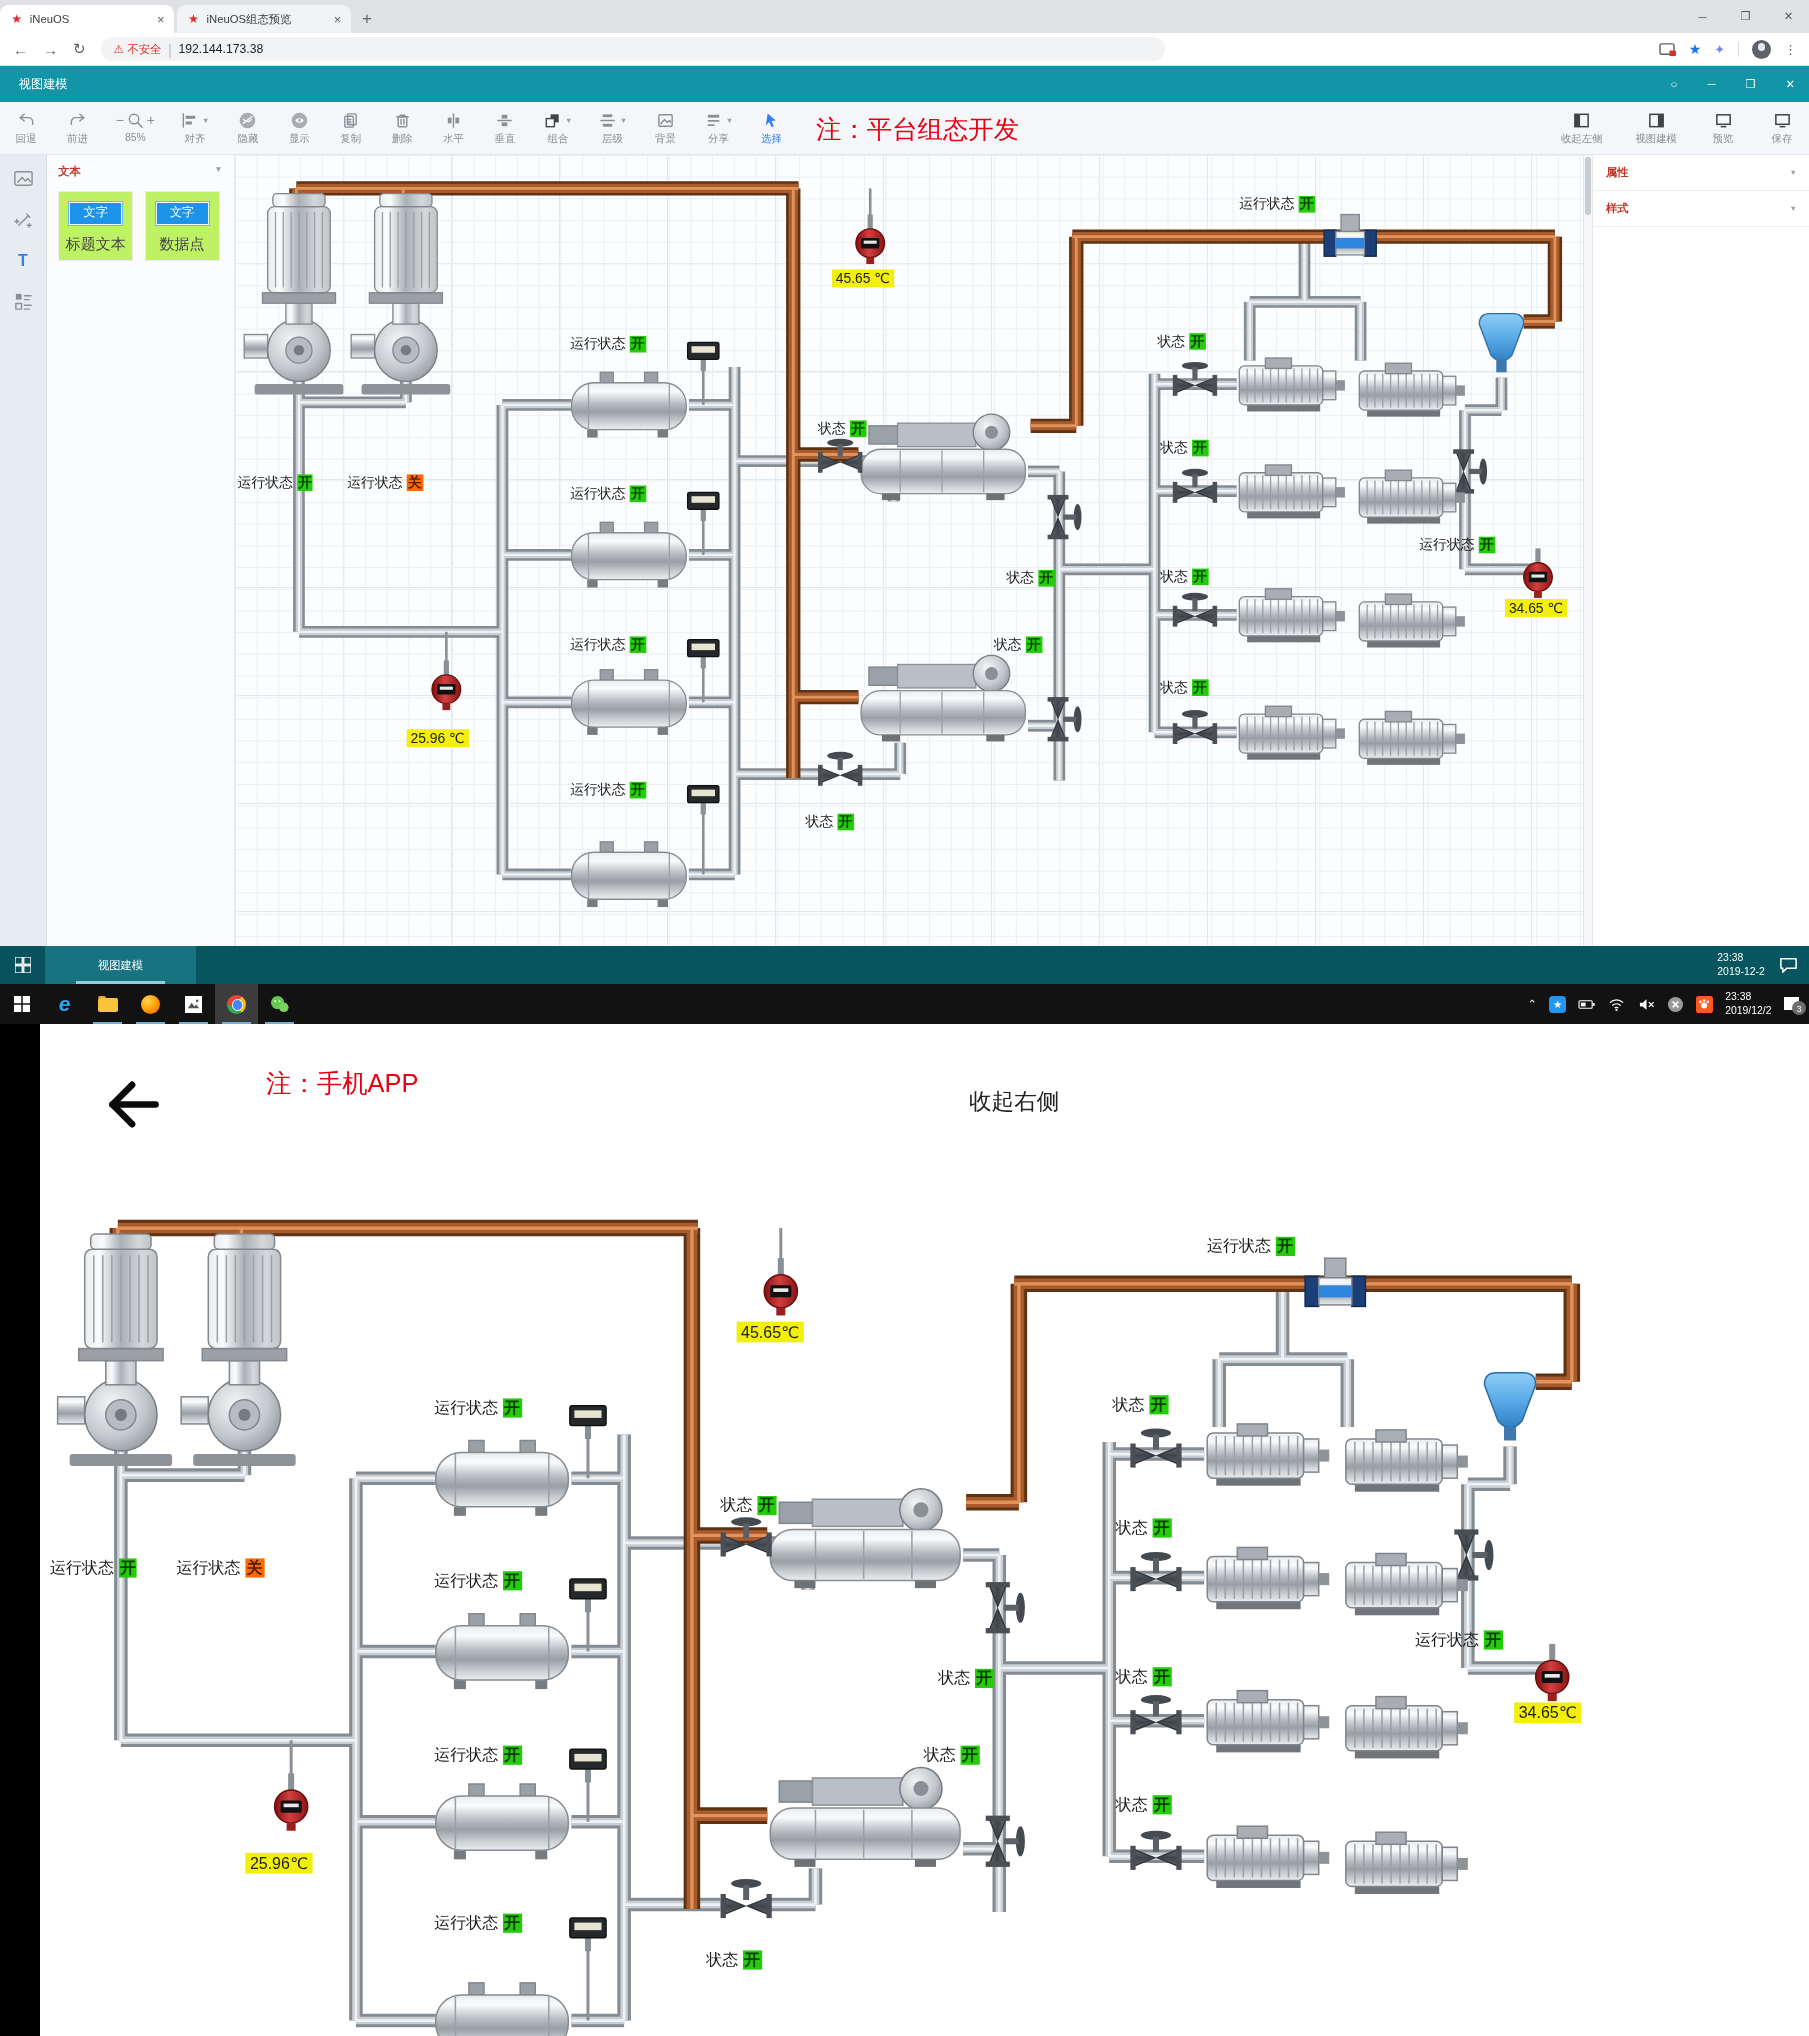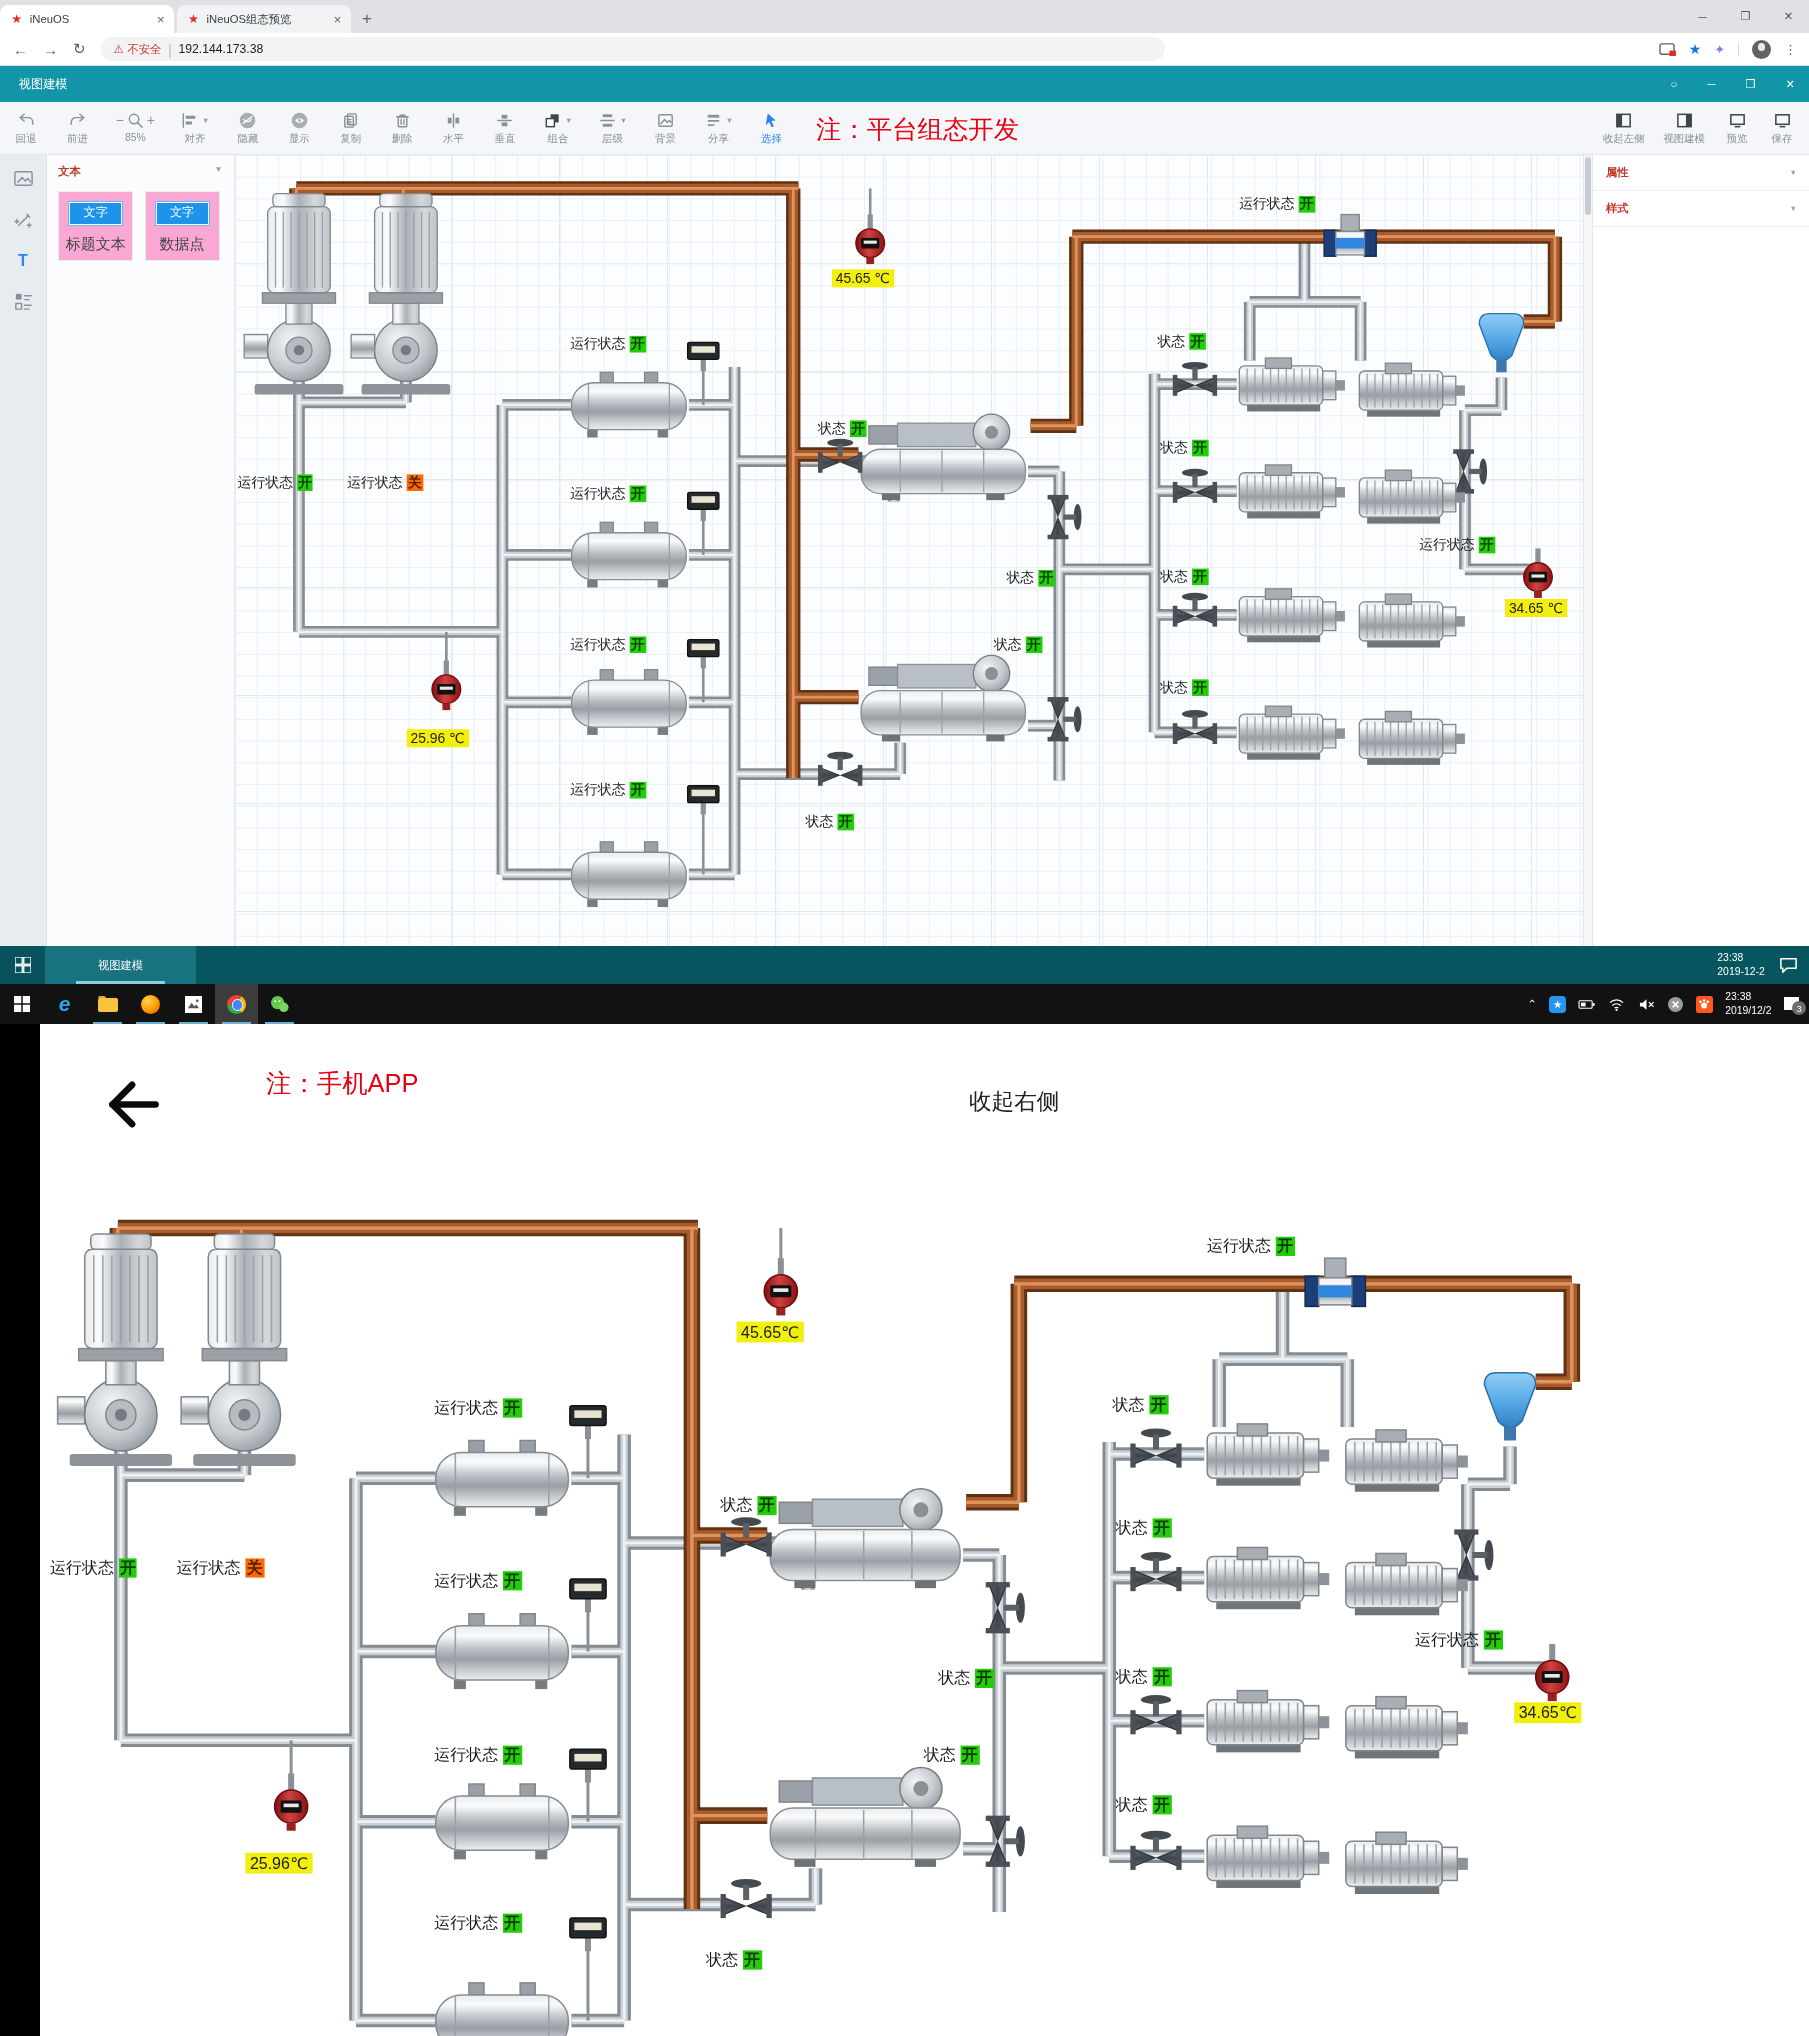--- a/index.html
+++ b/index.html
@@ -39,32 +39,32 @@
   .tools{display:flex;gap:25.4px;align-items:flex-start}
   .tool{display:flex;flex-direction:column;align-items:center;gap:1.9px;font-size:10.4px;color:#8a8f94;min-width:26px}
   .tool .ic{height:21px;display:flex;align-items:center;gap:1.9px}
   .tool.active,.tool.active .lbl{color:#2e80f7}
   .ticon{width:19px;height:19px}
   .s{fill:none;stroke:#8b9096;stroke-width:1.5;stroke-linecap:round;stroke-linejoin:round}
   .f{fill:#8b9096}
   .caret{font-size:7.5px;color:#9aa0a6;margin-left:0.9px}
   .zoomtxt{font-size:14px;color:#8b9096}
   .annotation{position:absolute;left:816px;top:11.3px;font-size:25.4px;color:#e60012;white-space:nowrap}
-  .tools-right{margin-left:auto;display:flex;gap:19px;padding-right:15px}
+  .tools-right{margin-left:auto;display:flex;gap:33px;padding-right:15px}
 
   
   .workspace{height:791px;display:flex}
   .rail{width:47px;background:#e7ecf1;border-right:0.9px solid #dbe1e7;display:flex;flex-direction:column;align-items:center;padding-top:13px;gap:21px}
   .rail svg{width:21px;height:21px}
   .railT{font-size:16px;font-weight:bold;color:#2e80f7}
   .lpanel{width:188px;background:#fbfcfd;border-right:0.9px solid #e4e8ec;padding:9.4px 11.3px}
   .lp-head{display:flex;font-size:11.3px;color:#c0392b;font-weight:bold;margin-bottom:11.3px}
   .lp-head .caret{margin-left:auto;font-size:8.5px}
   .cards{display:flex;gap:11.3px}
-  .card{width:75px;background:#f9a8d4;border:0.9px solid #ececec;padding:9.4px 5.6px 5.6px;text-align:center}
+  .card{width:75px;background:#bef264;border:0.9px solid #ececec;padding:9.4px 5.6px 5.6px;text-align:center}
   .chip{display:block;margin:0 auto 9.4px;width:55px;height:24.5px;line-height:21px;background:#1d94ea;border:1.9px solid #66b8f2;box-shadow:inset 0 0 0 0.9px #fff;color:#fff;font-size:12.2px}
   .card .cl{font-size:15px;color:#444}
   .canvas{flex:1;position:relative;overflow:hidden;background-color:#fcfdfe;
     background-image:linear-gradient(#eaeff4 0.9px,transparent 0.9px),linear-gradient(90deg,#eaeff4 0.9px,transparent 0.9px),linear-gradient(#dfe7ef 0.9px,transparent 0.9px),linear-gradient(90deg,#dfe7ef 0.9px,transparent 0.9px);
     background-size:21.7px 21.7px,21.7px 21.7px,108px 108px,108px 108px}
   .vscroll{width:9.4px;background:#f4f6f8;border-left:0.9px solid #e3e6e9;position:relative}
   .vthumb{position:absolute;left:0.9px;top:1.9px;width:6.6px;height:58px;border-radius:3.8px;background:#c7cdd3}
   .rpanel{width:218px;background:#fff;border-left:0.9px solid #e4e8ec}
   .rp-row{height:36px;display:flex;align-items:center;padding:0 13px;border-bottom:0.9px solid #eceff1;font-size:11.3px;color:#c0392b;font-weight:bold}
   .rp-row .caret{margin-left:auto}

